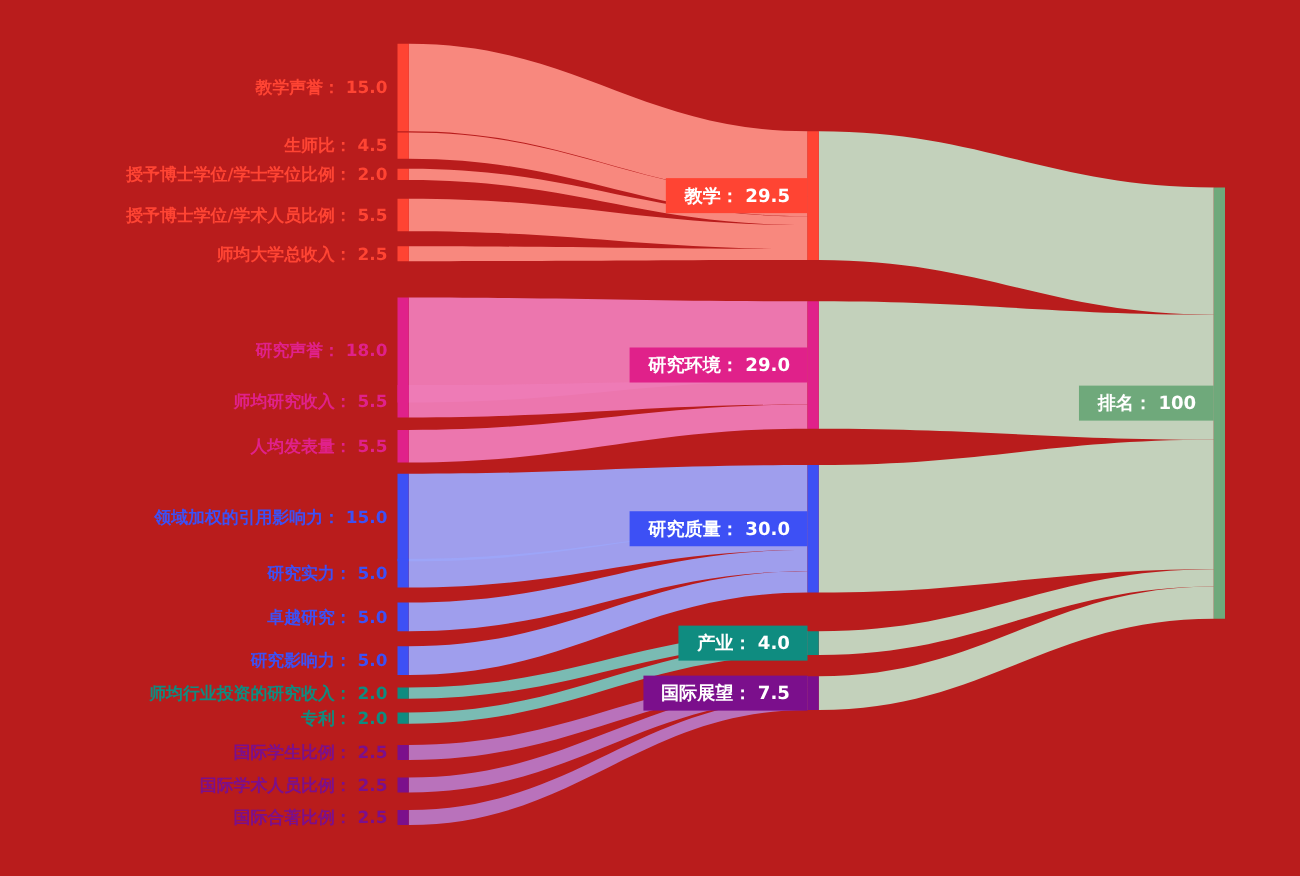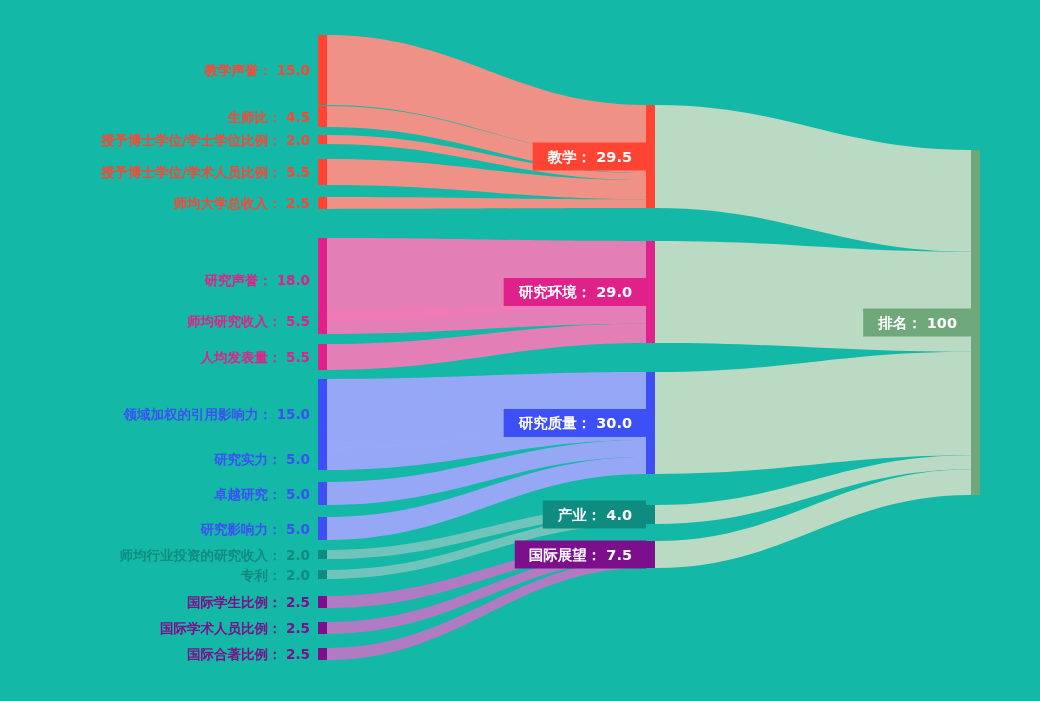--- a/index.html
+++ b/index.html
@@ -1,20 +1,20 @@
 <!DOCTYPE html>
 <html><head>
 <meta charset="utf-8">
 <style>
   html,body{margin:0;padding:0;background:#ffffff;}
   body{
     width:1040px;height:701px;overflow:hidden;
     font-family:"DejaVu Sans","Liberation Sans",sans-serif;
   }
-  #stage{position:relative;width:1040px;height:701px;background:#14b8a6;}
+  #stage{position:relative;width:1040px;height:701px;background:#b91c1c;}
   svg#sankey{position:absolute;left:0;top:0;width:1040px;height:701px;display:block;}
   .src-label{
     font-size:13.5px;font-weight:bold;text-anchor:end;dominant-baseline:middle;
     font-family:"DejaVu Sans","Liberation Sans",sans-serif;
   }
   .node-label{
     font-size:14.5px;font-weight:bold;fill:#ffffff;text-anchor:middle;
     dominant-baseline:middle;
     font-family:"DejaVu Sans","Liberation Sans",sans-serif;
   }

